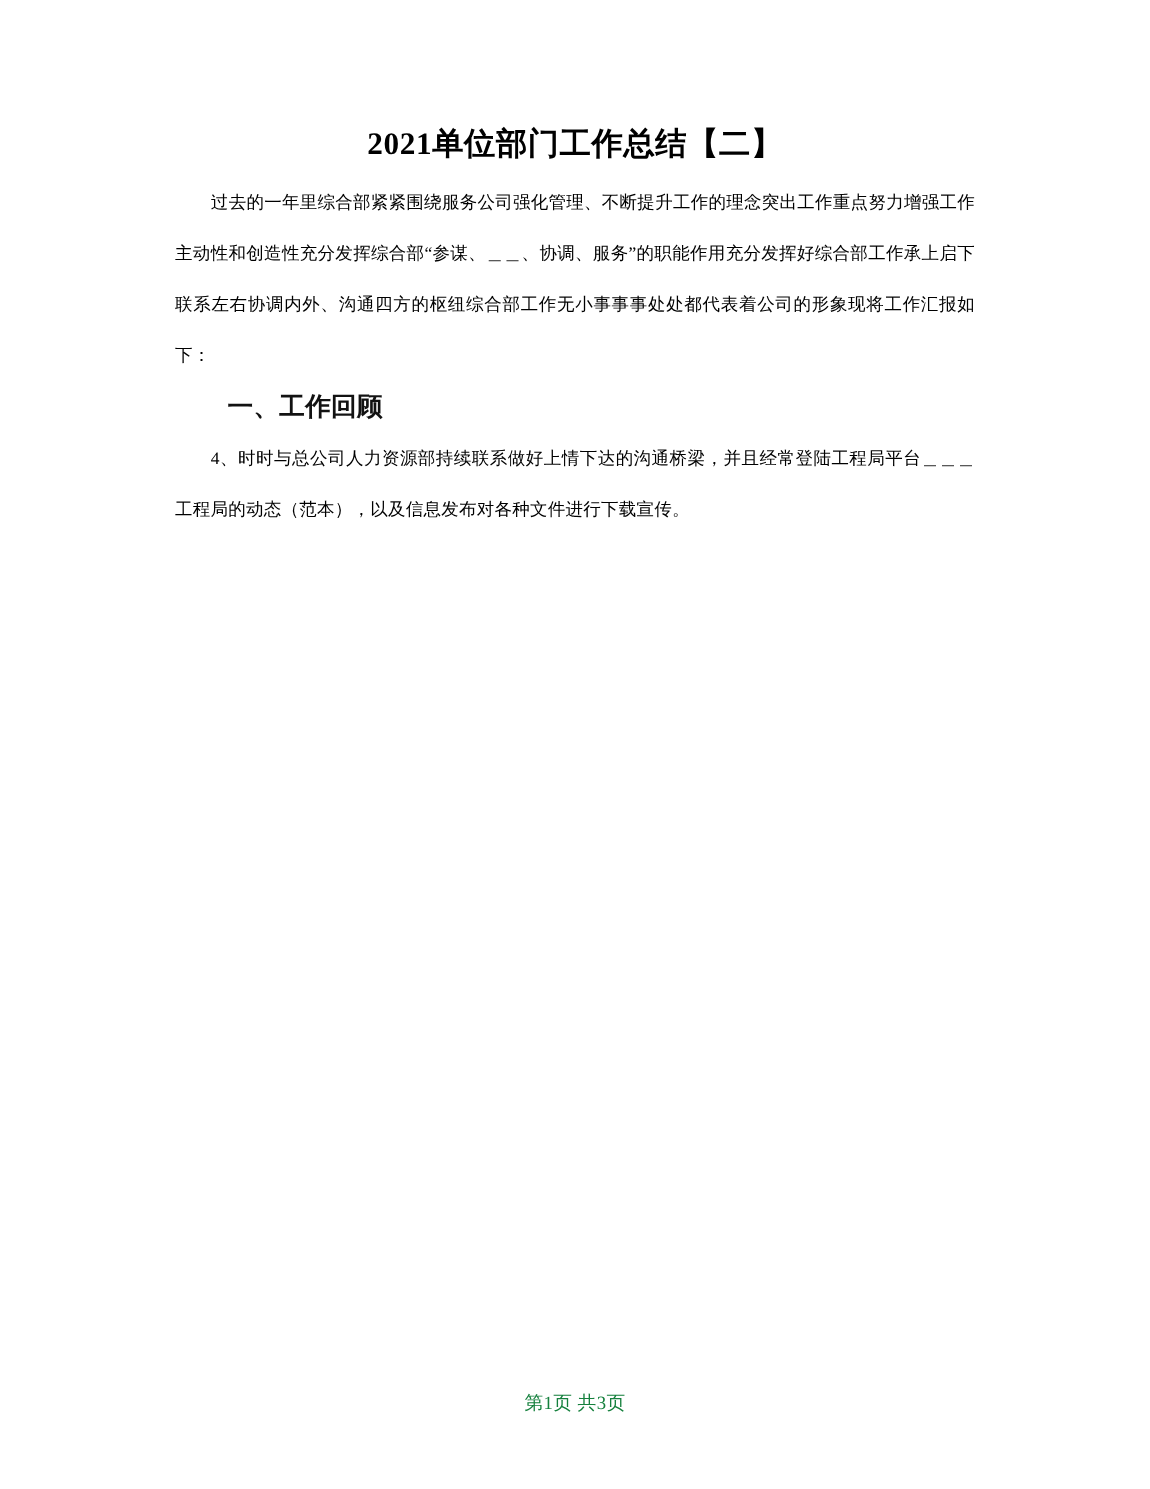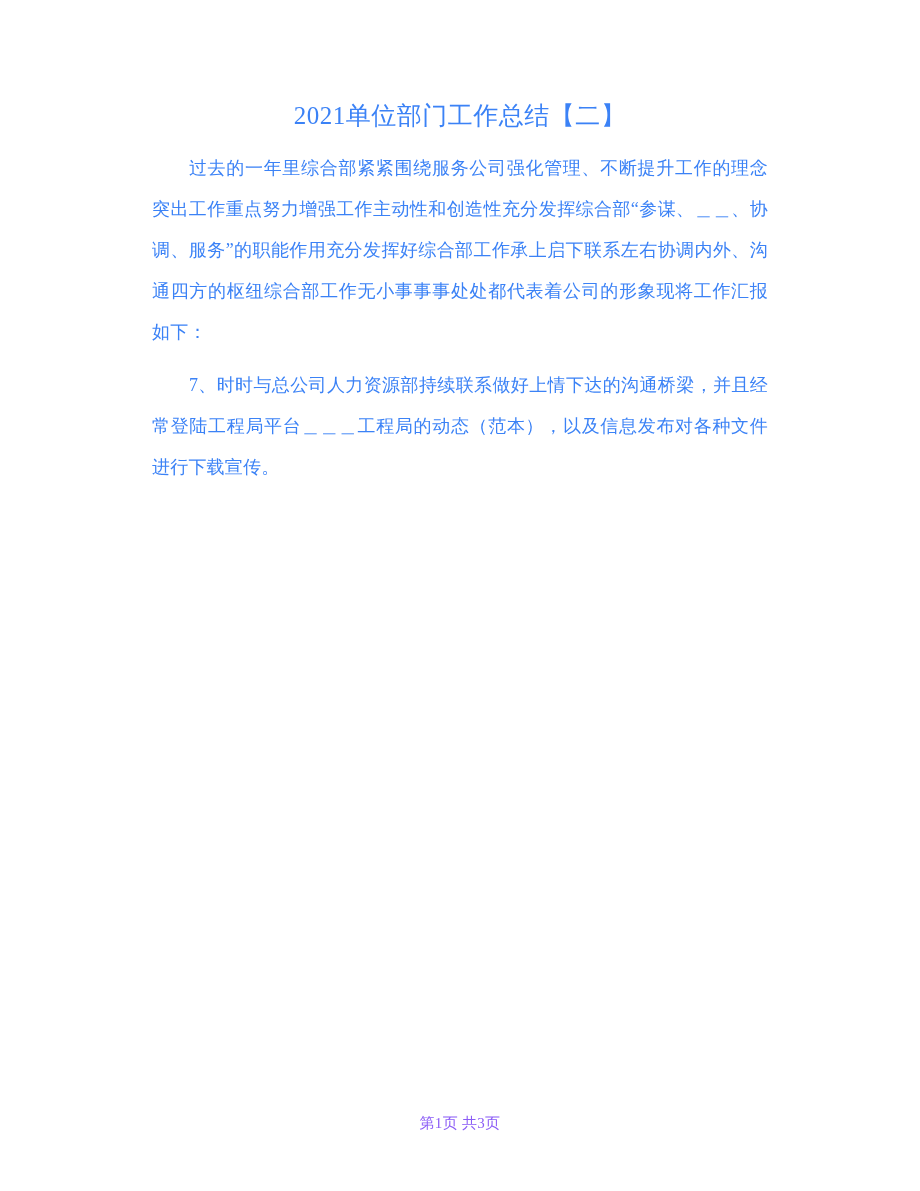--- a/index.html
+++ b/index.html
@@ -27,37 +27,37 @@
 
   .content {
     position: absolute;
     left: 140px;
     top: 96px;
     width: 640px;
   }
 
   .doc-title {
     font-size: 25px;
-    font-weight: normal;
+    font-weight: bold;
     text-align: center;
     letter-spacing: 0.5px;
     line-height: 40px;
     margin: 0 0 6px 0;
-    color: #3b82f6;
+    color: #000000;
   }
 
   .para {
-    font-size: 18px;
+    font-size: 14px;
     line-height: 41px;
     text-align: justify;
     text-align-last: left;
     text-justify: inter-ideograph;
-    margin: 12px;
+    margin: 0;
     letter-spacing: 0.2px;
-    color: #3b82f6;
+    color: #000000;
     word-break: break-all;
   }
 
   .para.indent {
     text-indent: 2.05em;
   }
 
   .heading {
     font-size: 20.5px;
     line-height: 41px;
@@ -69,36 +69,37 @@
   }
 
   .footer {
     position: absolute;
     left: 0;
     top: 1113px;
     width: 920px;
     text-align: center;
     font-size: 15px;
     line-height: 20px;
-    color: #8b5cf6;
+    color: #15803d;
     letter-spacing: 0.3px;
   }
 </style>
 </head>
 <body>
 
 <div class="page">
   <div class="content">
 
     <h1 class="doc-title">2021单位部门工作总结【二】</h1>
 
     <p class="para indent">过去的一年里综合部紧紧围绕服务公司强化管理、不断提升工作的理念突出工作重点努力增强工作主动性和创造性充分发挥综合部“参谋、＿＿、协调、服务”的职能作用充分发挥好综合部工作承上启下联系左右协调内外、沟通四方的枢纽综合部工作无小事事事处处都代表着公司的形象现将工作汇报如下：</p>
 
+    <p class="heading">一、工作回顾</p>
 
 
 
 
-    <p class="para indent">7、时时与总公司人力资源部持续联系做好上情下达的沟通桥梁，并且经常登陆工程局平台＿＿＿工程局的动态（范本），以及信息发布对各种文件进行下载宣传。</p>
+    <p class="para indent">4、时时与总公司人力资源部持续联系做好上情下达的沟通桥梁，并且经常登陆工程局平台＿＿＿工程局的动态（范本），以及信息发布对各种文件进行下载宣传。</p>
 
   </div>
 
   <div class="footer">第1页 共3页</div>
 </div>
 
 </body></html>

